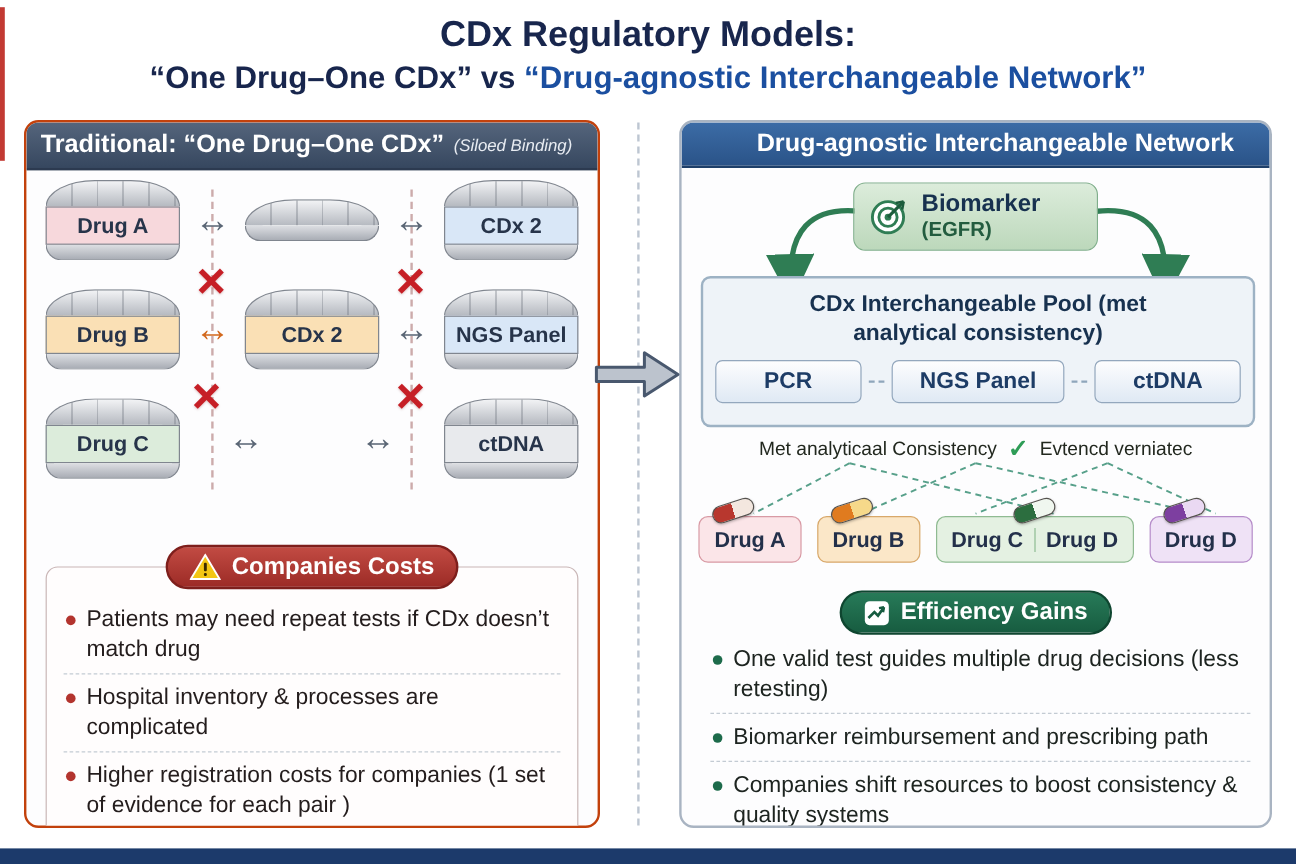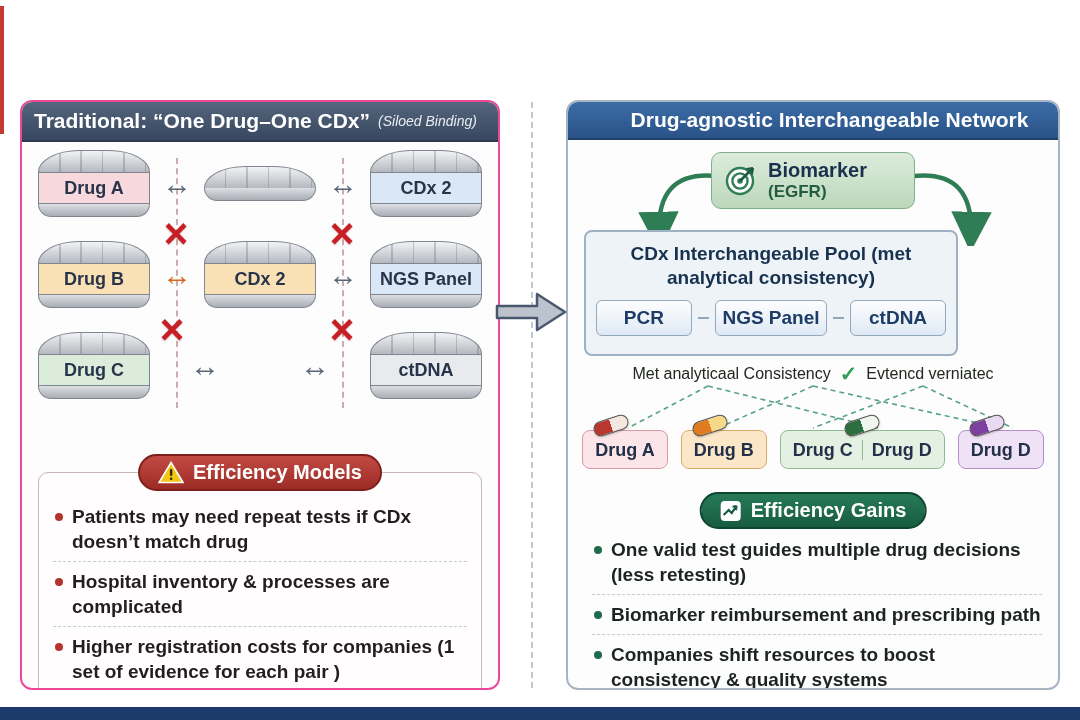--- a/index.html
+++ b/index.html
@@ -17,21 +17,21 @@
   .sub-navy { color:#18264d; }
   .sub-blue { color:#1b4fa0; }
 
   .left-accent { position:absolute; left:0; top:6px; width:4px; height:128px; background:#c23a33; }
   .bottom-bar { position:absolute; left:0; bottom:0; width:100%; height:13px; background:#1c3a6b; }
   .mid-divider { position:absolute; left:531px; top:102px; height:586px; border-left:2px dashed #bdc6d2; }
   .mid-arrow { position:absolute; left:495px; top:289px; z-index:5; }
 
   
   .panel { position:absolute; top:100px; border-radius:12px; overflow:hidden; background:#fdfdfe; }
-  .left-panel  { left:20px;  width:480px; height:590px; border:2px solid #ec4899; }
+  .left-panel  { left:20px;  width:480px; height:590px; border:2px solid #c2410c; }
   .right-panel { left:566px; width:494px; height:590px; border:2px solid #a9b4c2; }
 
   .panel-header { display:flex; align-items:center; color:#fff; font-weight:bold; }
   .left-header { height:40px; background:linear-gradient(180deg,#55657c,#36475f); border-bottom:2px solid #2c3a50; padding:0 12px; gap:8px; font-size:21px; }
   .header-note { font-size:14px; font-style:italic; font-weight:normal; color:#e8ecf2; white-space:nowrap; }
   .right-header { height:38px; background:linear-gradient(180deg,#3c6ca6,#2a5388); border-bottom:2px solid #1e3f69; justify-content:center; font-size:21px;padding-left:33px; }
 
   
   .silo-area { position:relative; padding:8px 16px 0; height:300px; }
   .silo-row { display:flex; justify-content:space-between; align-items:center; margin-bottom:24px; position:relative; z-index:2; }
@@ -65,38 +65,38 @@
   .vdash.v1 { left:154px; } .vdash.v2 { left:320px; }
   .cross { position:absolute; transform:translate(-50%,-50%); font-size:42px; font-weight:bold; color:#c61f26; z-index:3; line-height:1; text-shadow:0 1px 2px rgba(120,0,0,.25); }
 
   
   .cost-box { position:relative; border:1.5px solid #c9b6b6; border-radius:10px; margin:30px 16px 0; padding:24px 14px 6px; background:#fffdfd; }
   .badge { position:absolute; top:-19px; left:50%; transform:translateX(-50%); display:flex; align-items:center; gap:9px; color:#fff; font-weight:bold; font-size:20px; border-radius:19px; padding:5px 18px; white-space:nowrap; z-index:2; }
   .badge-red { background:linear-gradient(180deg,#c24b43,#9c2b26); border:2px solid #7e1f1c; }
   .badge-green { background:linear-gradient(180deg,#277a58,#175c40); border:2px solid #0f4630; }
 
   ul.points { list-style:none; }
-  ul.points li { position:relative; padding:7px 0 7px 19px; font-size:19px; font-weight:700; line-height:1.32; color:#241d1d; }
+  ul.points li { position:relative; padding:7px 0 7px 19px; font-size:19px; font-weight:400; line-height:1.32; color:#241d1d; }
   ul.points li + li { border-top:1.5px dashed #c3cbd3; }
   ul.points li::before { content:""; position:absolute; left:2px; top:16px; width:8px; height:8px; border-radius:50%; }
   ul.red-points li::before { background:#b3342e; }
   ul.green-points li { color:#1d2420; }
   ul.green-points li::before { background:#1d6b4b; }
   ul.green-points li.underlined { border-bottom:5px solid #f97316; }
 
   
   .right-content { position:relative; height:550px; }
 
   .biomarker-box { position:absolute; top:12px; left:50%; transform:translateX(-50%); width:204px; display:flex; align-items:center; gap:10px; background:linear-gradient(180deg,#dcecdb,#bcd8bb); border:1.5px solid #7fae8a; border-radius:10px; padding:6px 12px; z-index:2; }
   .bm-text { line-height:1.15; }
   .bm-title { display:block; font-size:20px; font-weight:bold; color:#17314f; }
   .bm-gene { display:block; font-size:17px; font-weight:bold; color:#235c3f; }
   .curve-svg { position:absolute; top:14px; left:0; z-index:1; }
 
-  .pool-box { position:absolute; top:90px; left:16px; width:374px; height:126px; background:#eef3f8; border:2px solid #9db2c4; border-radius:8px; padding:8px 10px; z-index:2; }
+  .pool-box { position:absolute; top:90px; left:16px; width:462px; height:126px; background:#eef3f8; border:2px solid #9db2c4; border-radius:8px; padding:8px 10px; z-index:2; }
   .pool-title { max-width:350px; margin:2px auto 10px; text-align:center; font-weight:bold; font-size:19px; line-height:1.25; color:#17314f; }
   .tests-row { display:flex; align-items:center; justify-content:center; gap:6px; }
   .test-box { background:linear-gradient(180deg,#fdfdfe,#dfe9f4); border:1.5px solid #93a7bd; border-radius:6px; padding:6px 0; font-weight:bold; font-size:19px; color:#1d3c66; text-align:center; }
   .tb-1 { width:124px; } .tb-2 { width:146px; } .tb-3 { width:124px; }
   .test-sep { width:14px; border-top:2px dashed #8fa6bb; }
 
   .consistency-row { position:absolute; top:222px; left:0; width:100%; display:flex; justify-content:center; align-items:center; gap:9px; font-size:16px; color:#22281f; }
   .consistency-row .check { color:#2f9d57; font-size:21px; font-weight:bold; }
 
   .fan-svg { position:absolute; top:244px; left:0; z-index:1; }
@@ -117,20 +117,26 @@
   .gains-badge { position:absolute; top:352px; }
   .gains-list { position:absolute; top:390px; left:24px; right:16px; }
 </style>
 </head>
 <body>
 
 <div class="page">
 
   <span class="left-accent"></span>
 
+  <div class="title-block">
+    <div class="main-title">CDx Regulatory Models:</div>
+    <div class="subtitle">
+      <span class="sub-navy">“One Drug–One CDx” vs </span><span class="sub-blue">“Drug-agnostic Interchangeable Network”</span>
+    </div>
+  </div>
 
   <div class="mid-divider"></div>
 
   <section class="panel left-panel">
     <div class="panel-header left-header">
       <span>Traditional: “One Drug–One CDx”</span>
       <span class="header-note">(Siloed Binding)</span>
     </div>
 
     <div class="silo-area">
@@ -198,21 +204,21 @@
       </div>
     </div>
 
     <div class="cost-box">
       <div class="badge badge-red">
         <svg width="26" height="23" viewBox="0 0 26 23">
           <path d="M13 1.5 L25 21.5 H1 Z" fill="#f3c614" stroke="#ffffff" stroke-width="1.6"></path>
           <rect x="11.9" y="8" width="2.4" height="7" rx="1" fill="#3a2b00"></rect>
           <rect x="11.9" y="16.6" width="2.4" height="2.4" rx="1" fill="#3a2b00"></rect>
         </svg>
-        <span>Efficiency Models</span>
+        <span>Companies Costs</span>
       </div>
       <ul class="points red-points">
         <li>Patients may need repeat tests if CDx doesn’t match drug</li>
         <li>Hospital inventory &amp; processes are complicated</li>
         <li>Higher registration costs for companies (1 set of evidence for each pair )</li>
       </ul>
     </div>
   </section>
 
   <div class="mid-arrow">

